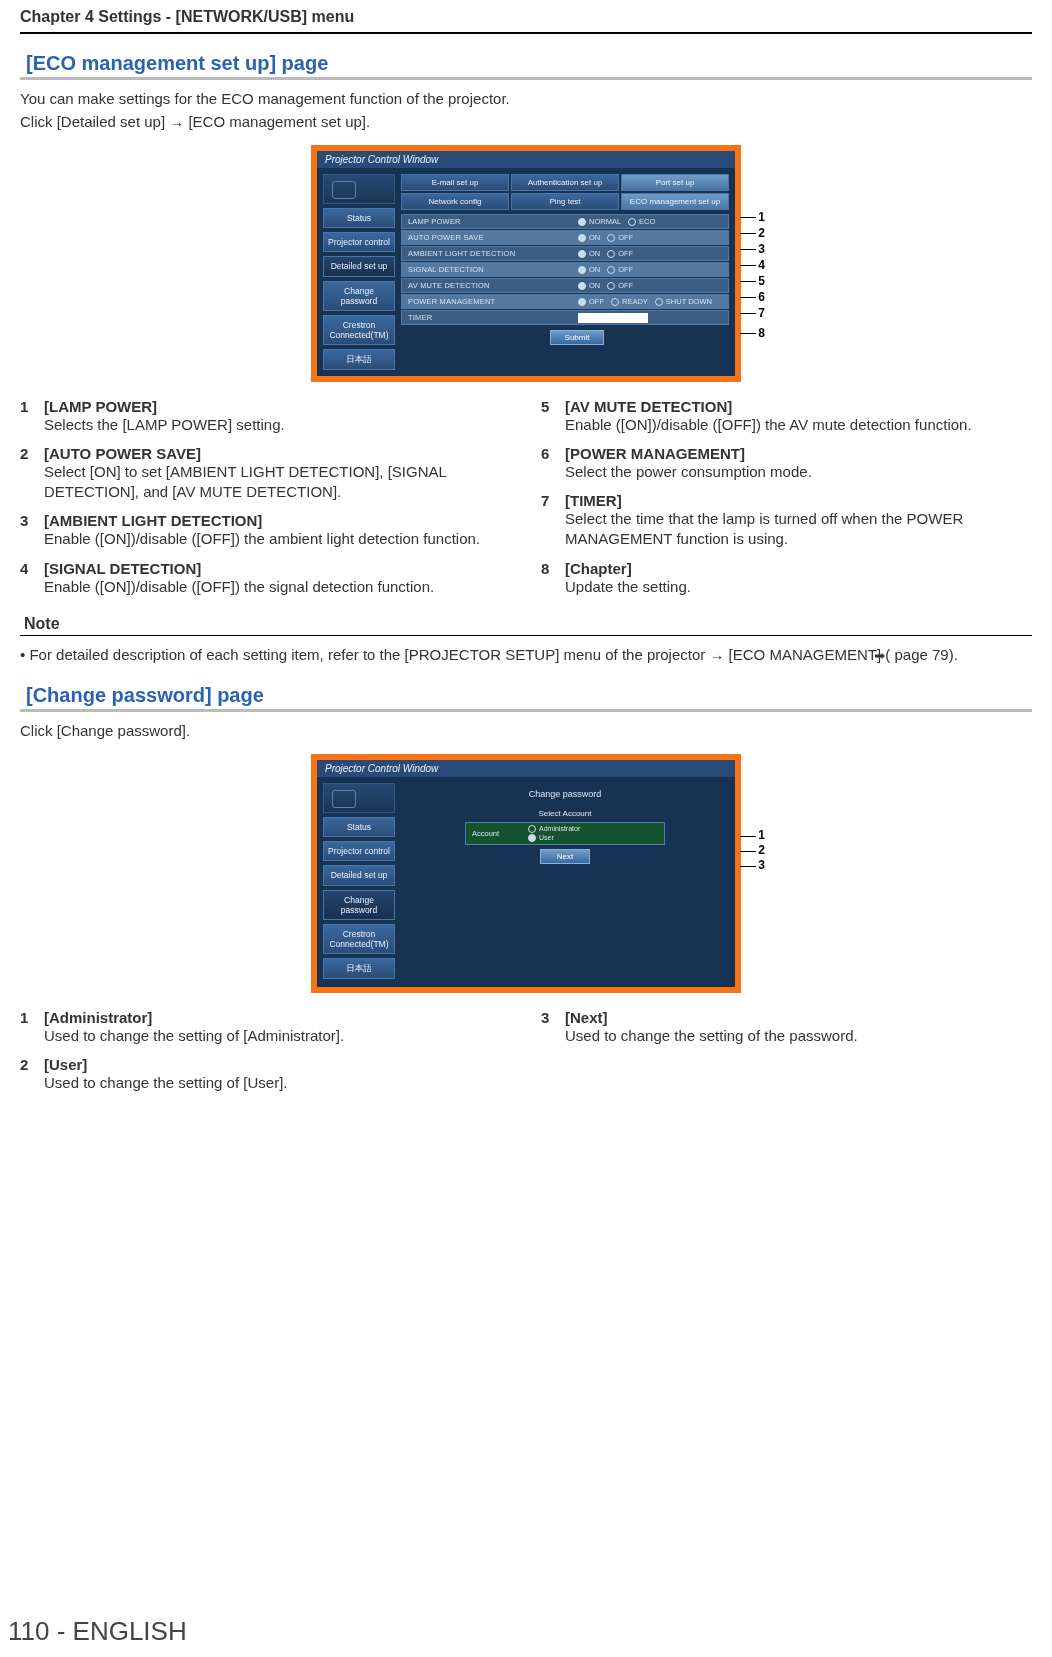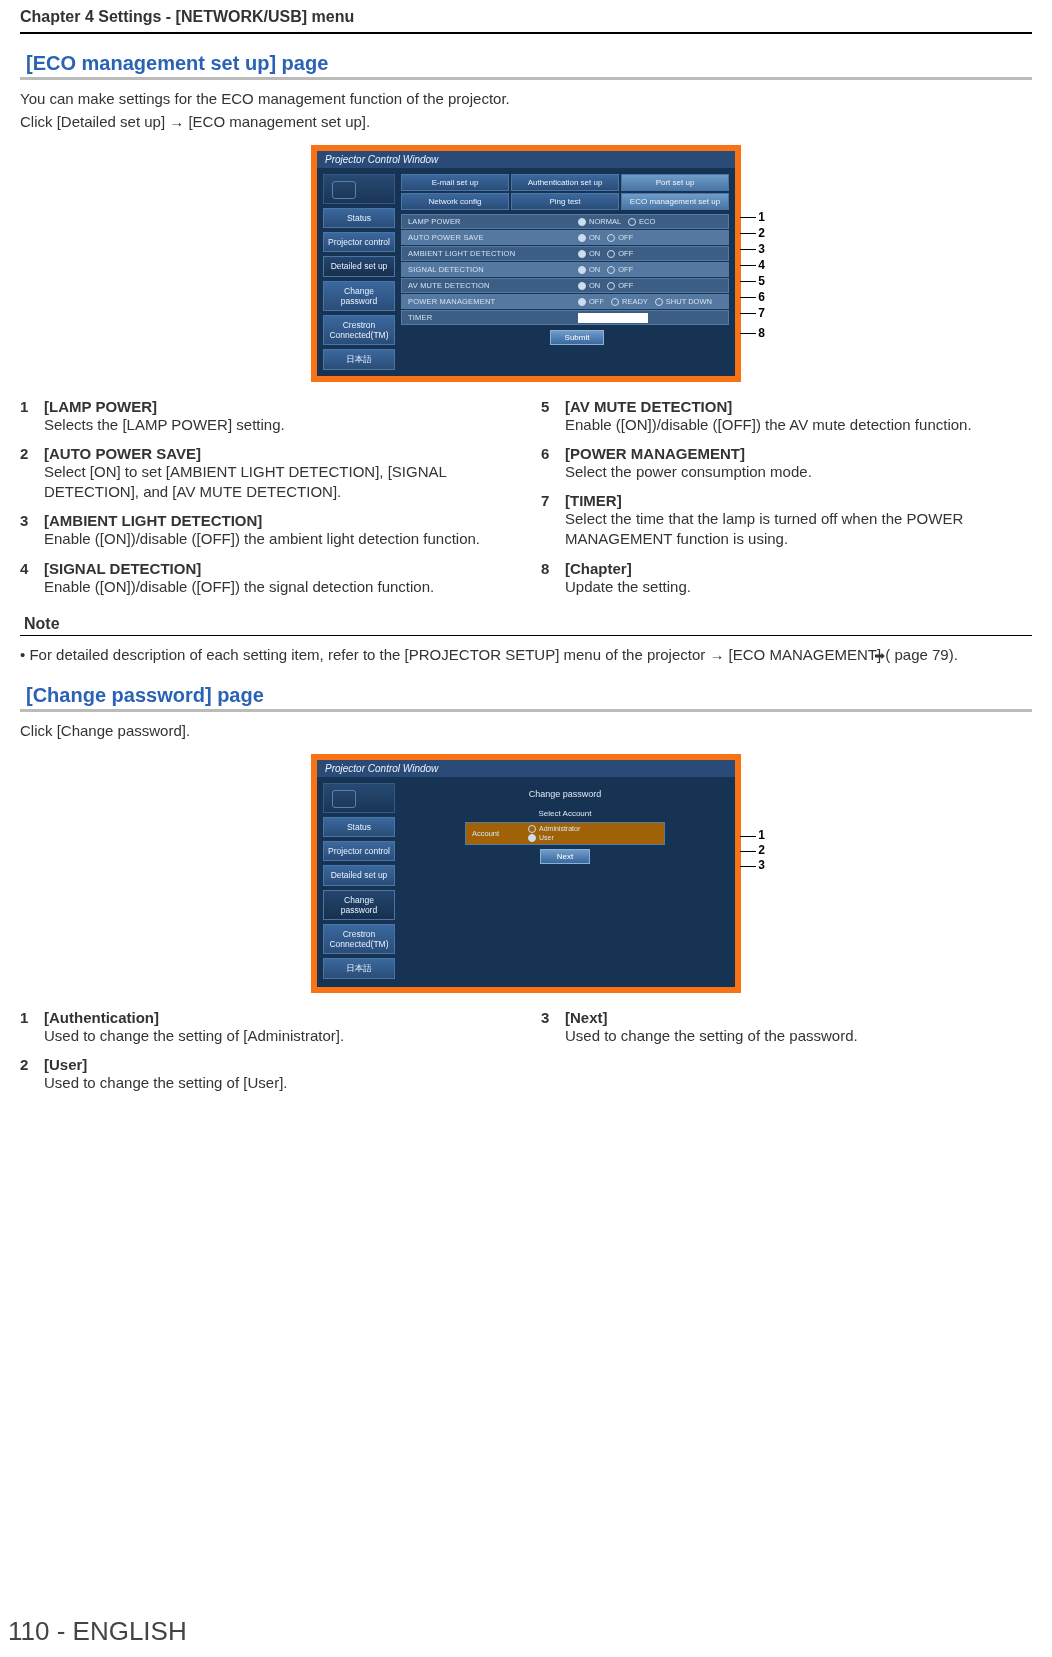--- a/index.html
+++ b/index.html
@@ -252,21 +252,21 @@
   }
   .cp-sub {
     font-size: 8px;
     color:#dbe7f5;
     margin-bottom: 4px;
   }
   .acc-row {
     display:flex;
     align-items:center;
     gap:6px;
-    background:#a16207;
+    background:#14532d;
     border:1px solid #537ba3;
     padding: 2px 6px;
     width: 200px;
   }
   .acc-row .albl { width: 50px; font-size:7.5px;}
   .acc-opts { display:flex; flex-direction:column; font-size:7px; gap:1px;}
   .next-btn {
     margin-top:4px;
     display:inline-block;
     background: linear-gradient(#6f9cc9,#3b689e);
@@ -493,21 +493,21 @@
       <div class="callout">3</div>
     </div>
   </div>
 </div>
 
 <div class="num-list">
   <div class="num-col">
     <div class="num-item">
       <div class="n">1</div>
       <div class="body">
-          <div class="t">[Authentication]</div>
+          <div class="t">[Administrator]</div>
           <div class="d">Used to change the setting of [Administrator].</div>
         </div>
     </div>
     <div class="num-item">
       <div class="n">2</div>
       <div class="body">
           <div class="t">[User]</div>
           <div class="d">Used to change the setting of [User].</div>
         </div>
     </div>

